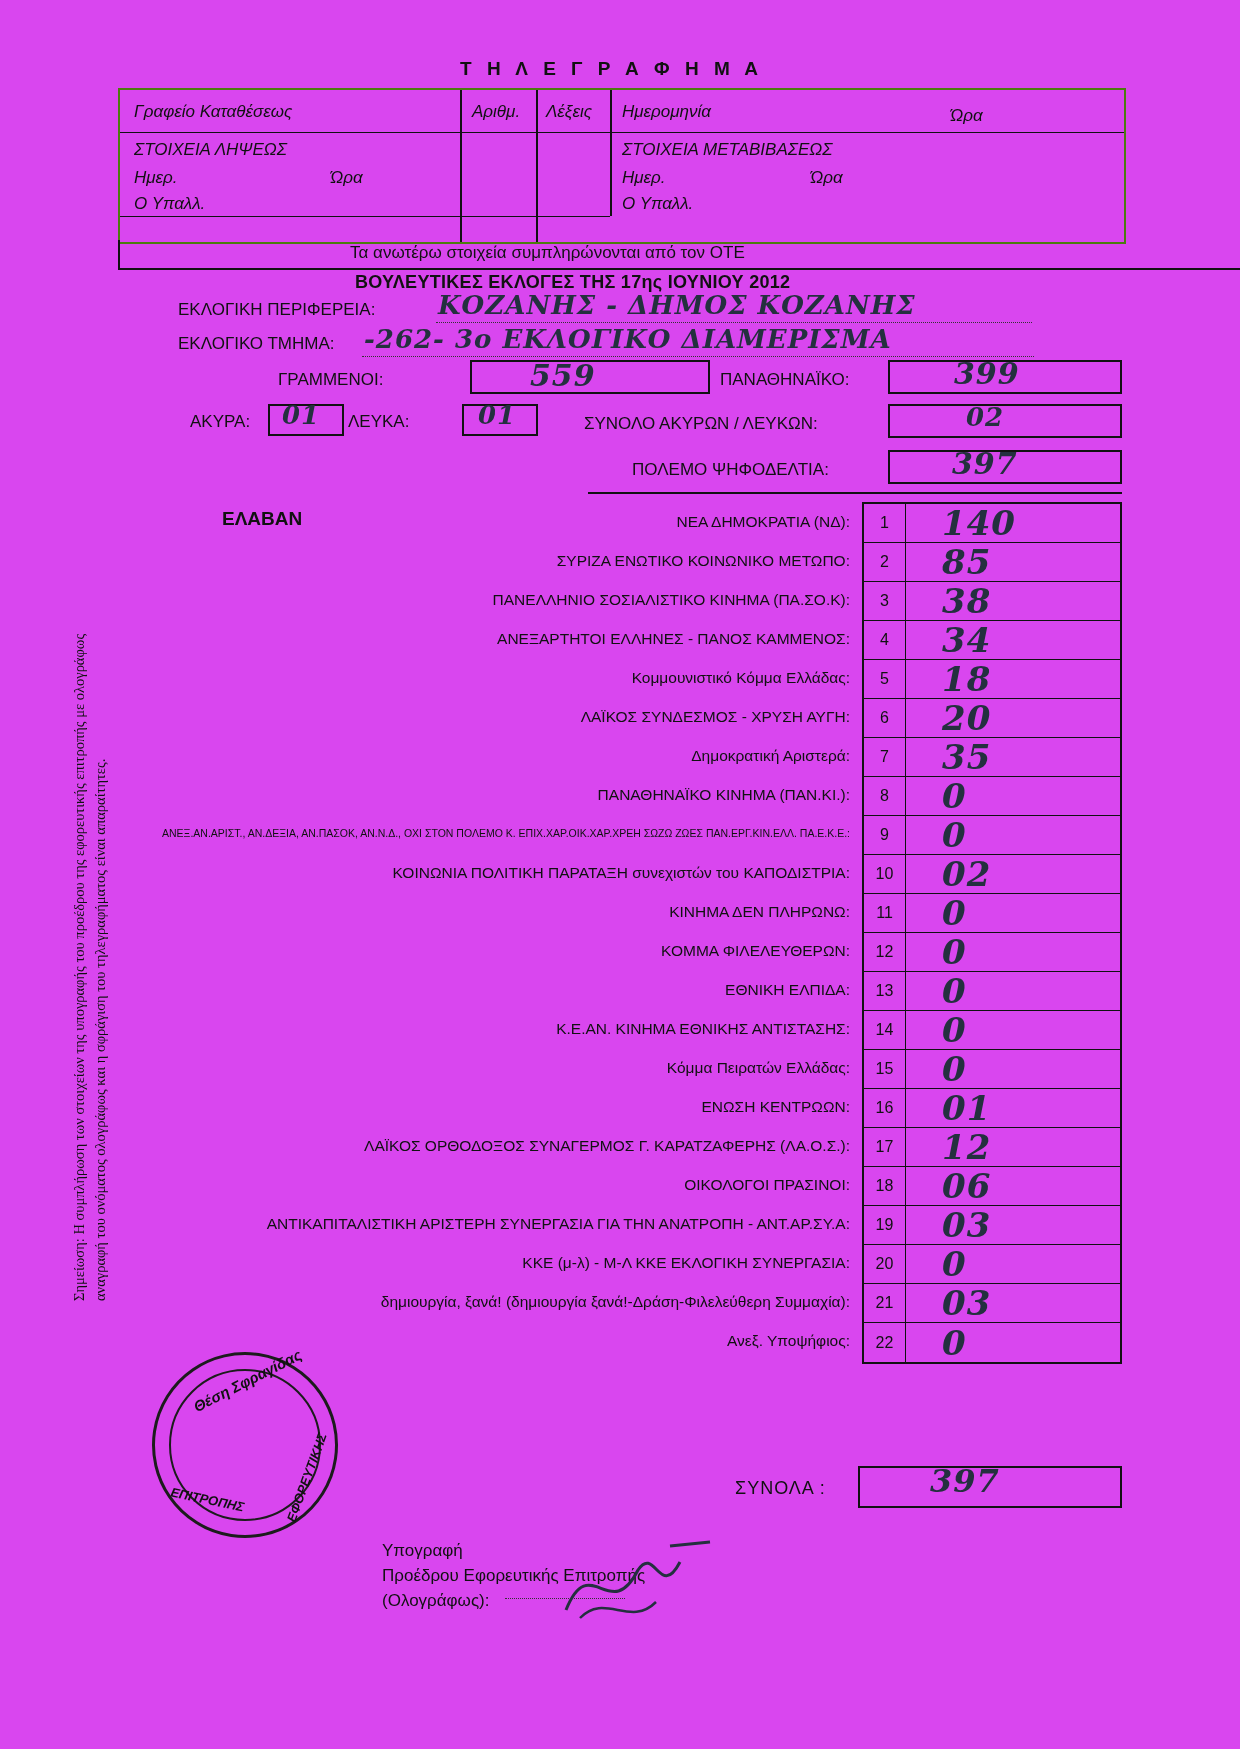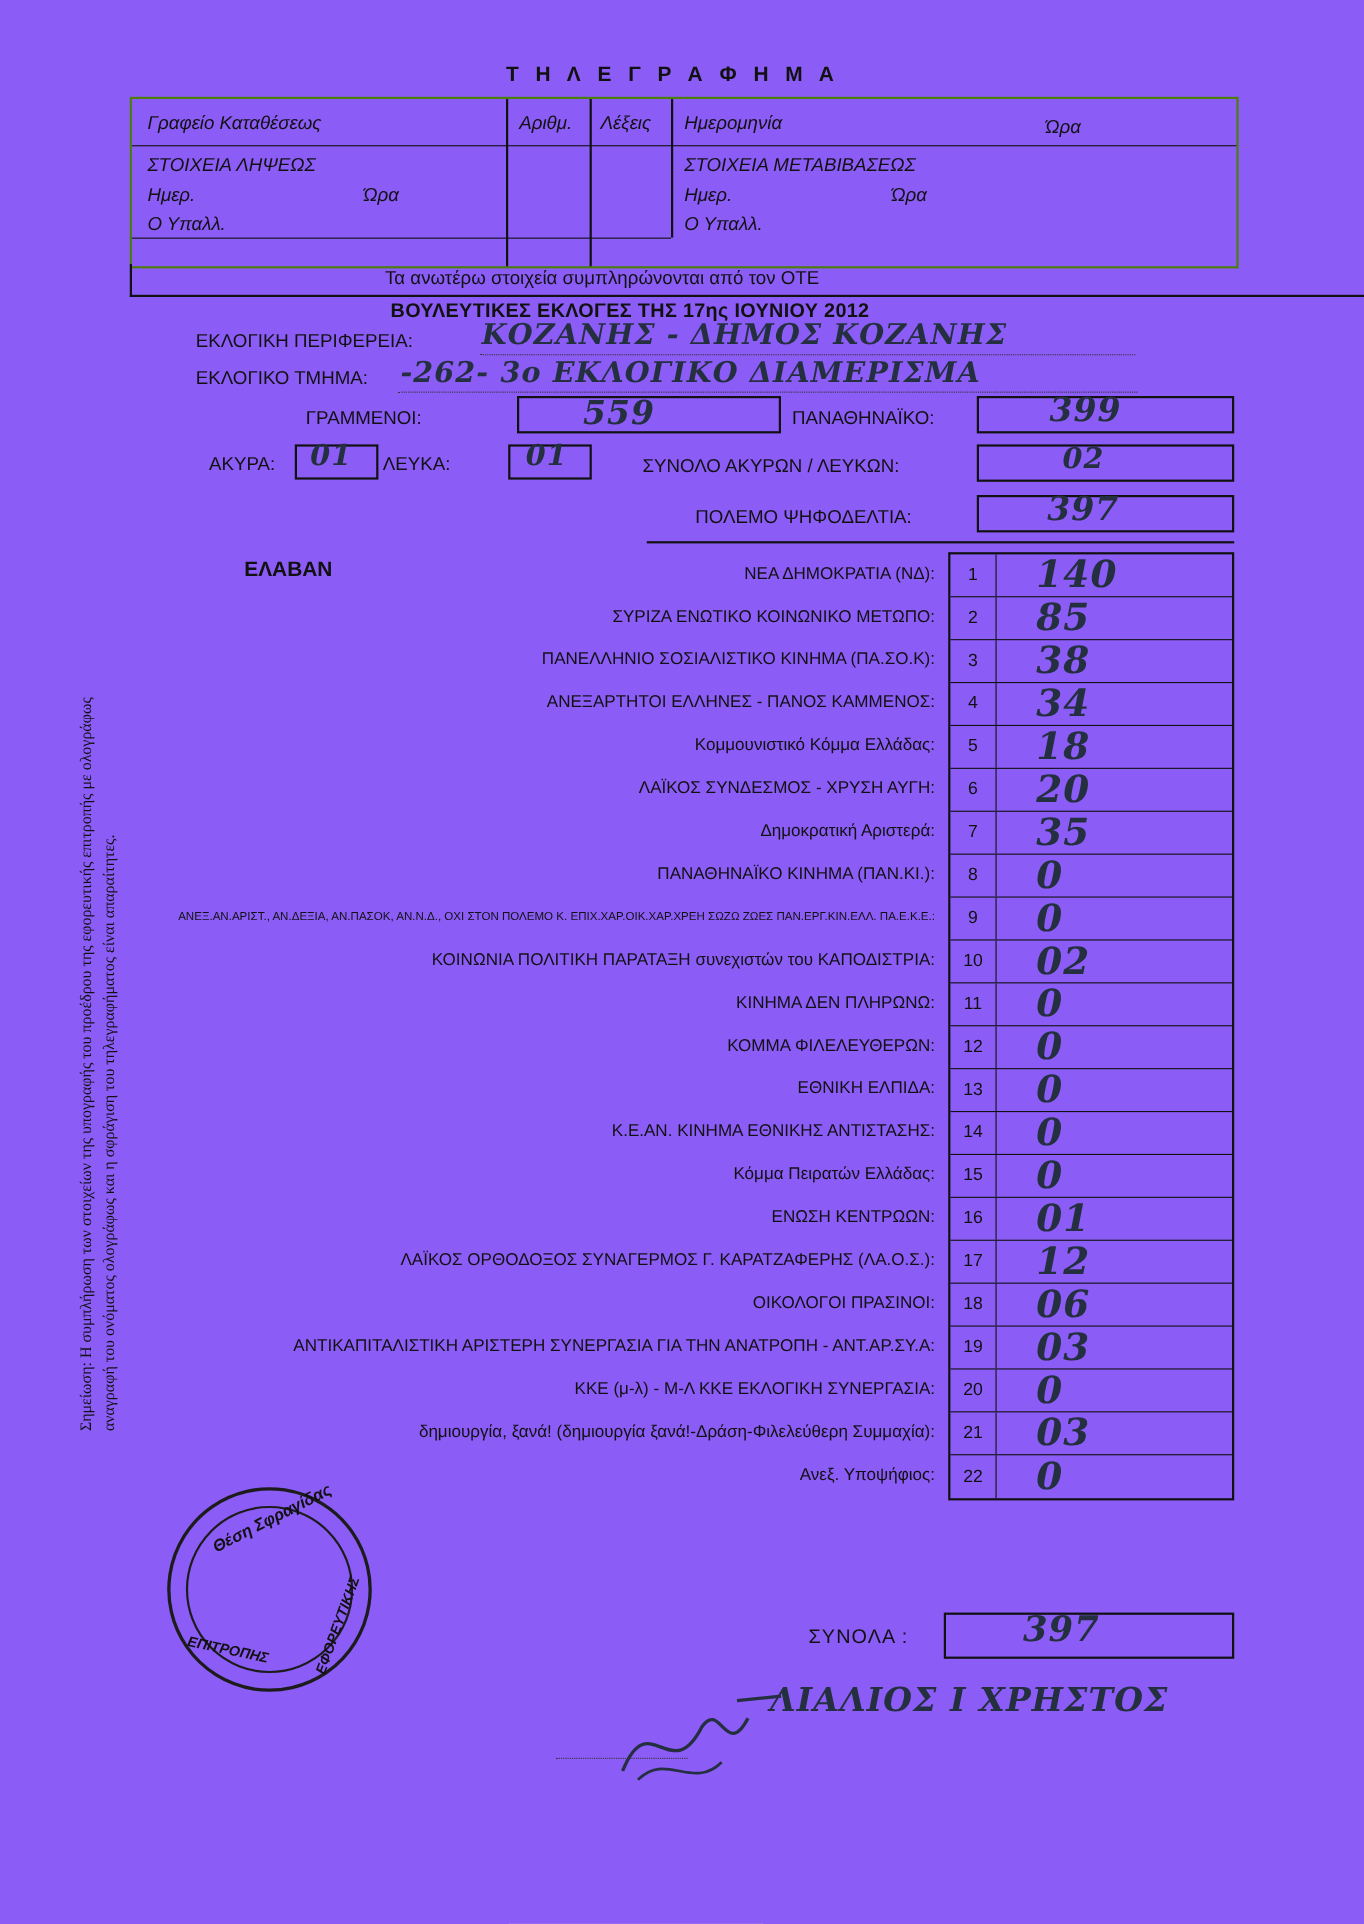--- a/index.html
+++ b/index.html
@@ -11,21 +11,21 @@
     width: 1240px;
     height: 1749px;
     position: relative;
     font-family: "Liberation Sans", sans-serif;
     color: #111;
     overflow: hidden;
   }
   .page {
     position: absolute;
     inset: 0;
-    background: #8b5cf6;
+    background: #d946ef;
     text-decoration: underline;
   }
 
   
   .hw {
     font-family: "DejaVu Serif", serif;
     font-style: italic;
     font-weight: 700;
     color: #24303f;
     letter-spacing: 1px;
@@ -453,22 +453,26 @@
       <div class="trow">
         <div class="tnum">22</div>
         <div class="tval hw">0</div>
       </div>
     </div>
 
   <div class="totals-label">ΣΥΝΟΛΑ :</div>
   <div class="box" style="left:858px; top:1466px; width:264px; height:42px;"></div>
   <div class="hw" style="position:absolute; left:930px; top:1462px; font-size:32px;">397</div>
 
+  <div class="sig-block">
+    <div>Υπογραφή</div>
+    <div>Προέδρου Εφορευτικής Επιτροπής</div>
+    <div>(Ολογράφως):</div>
+  </div>
   <div class="sig-dots"></div>
-  <div class="hw sig-name">ΛΙΑΛΙΟΣ Ι ΧΡΗΣΤΟΣ</div>
   <svg class="sig-scribble" width="190" height="90" viewBox="0 0 190 90">
     <path d="M6 70 C 30 10, 50 85, 78 30 C 95 5, 100 60, 120 22" stroke="#24303f" stroke-width="3" fill="none"></path>
     <path d="M20 78 C 45 52, 70 88, 96 62" stroke="#24303f" stroke-width="2.5" fill="none"></path>
     <path d="M110 6 L 150 2" stroke="#24303f" stroke-width="3" fill="none"></path>
   </svg>
 
   <div class="stamp">
     <div class="ring"></div>
     <div class="ring2"></div>
     <div class="stamp-txt stamp-t1">Θέση Σφραγίδας</div>

